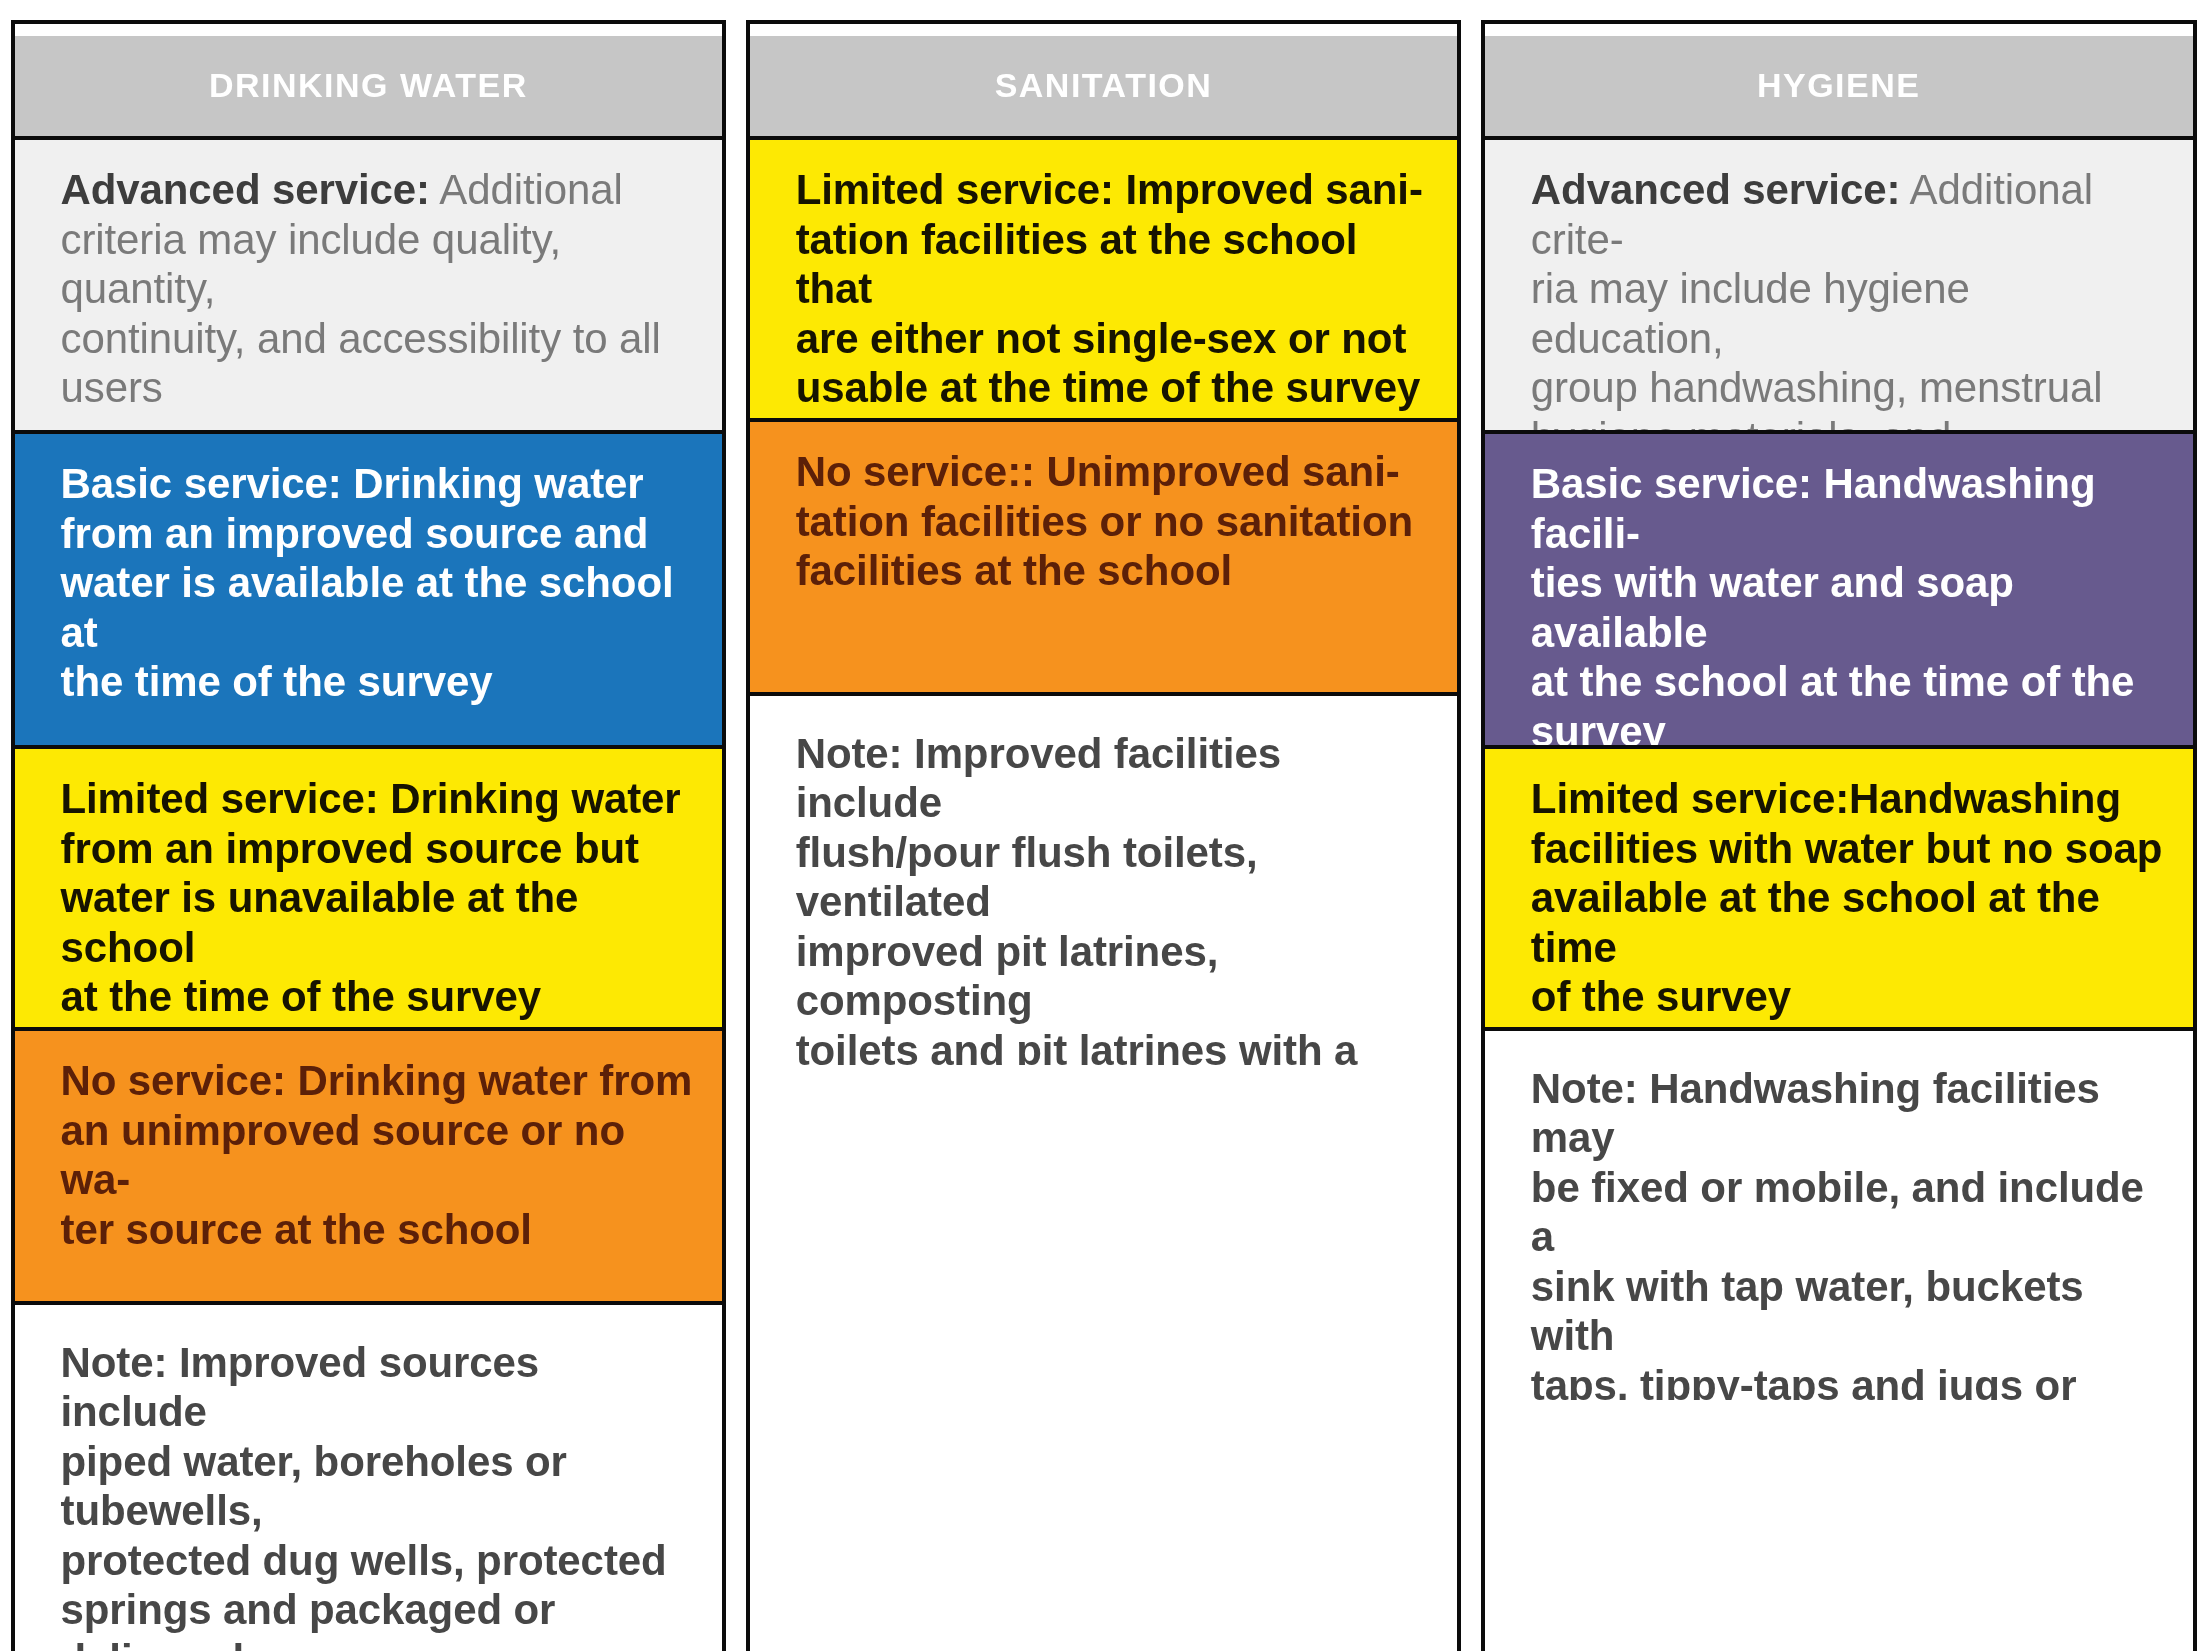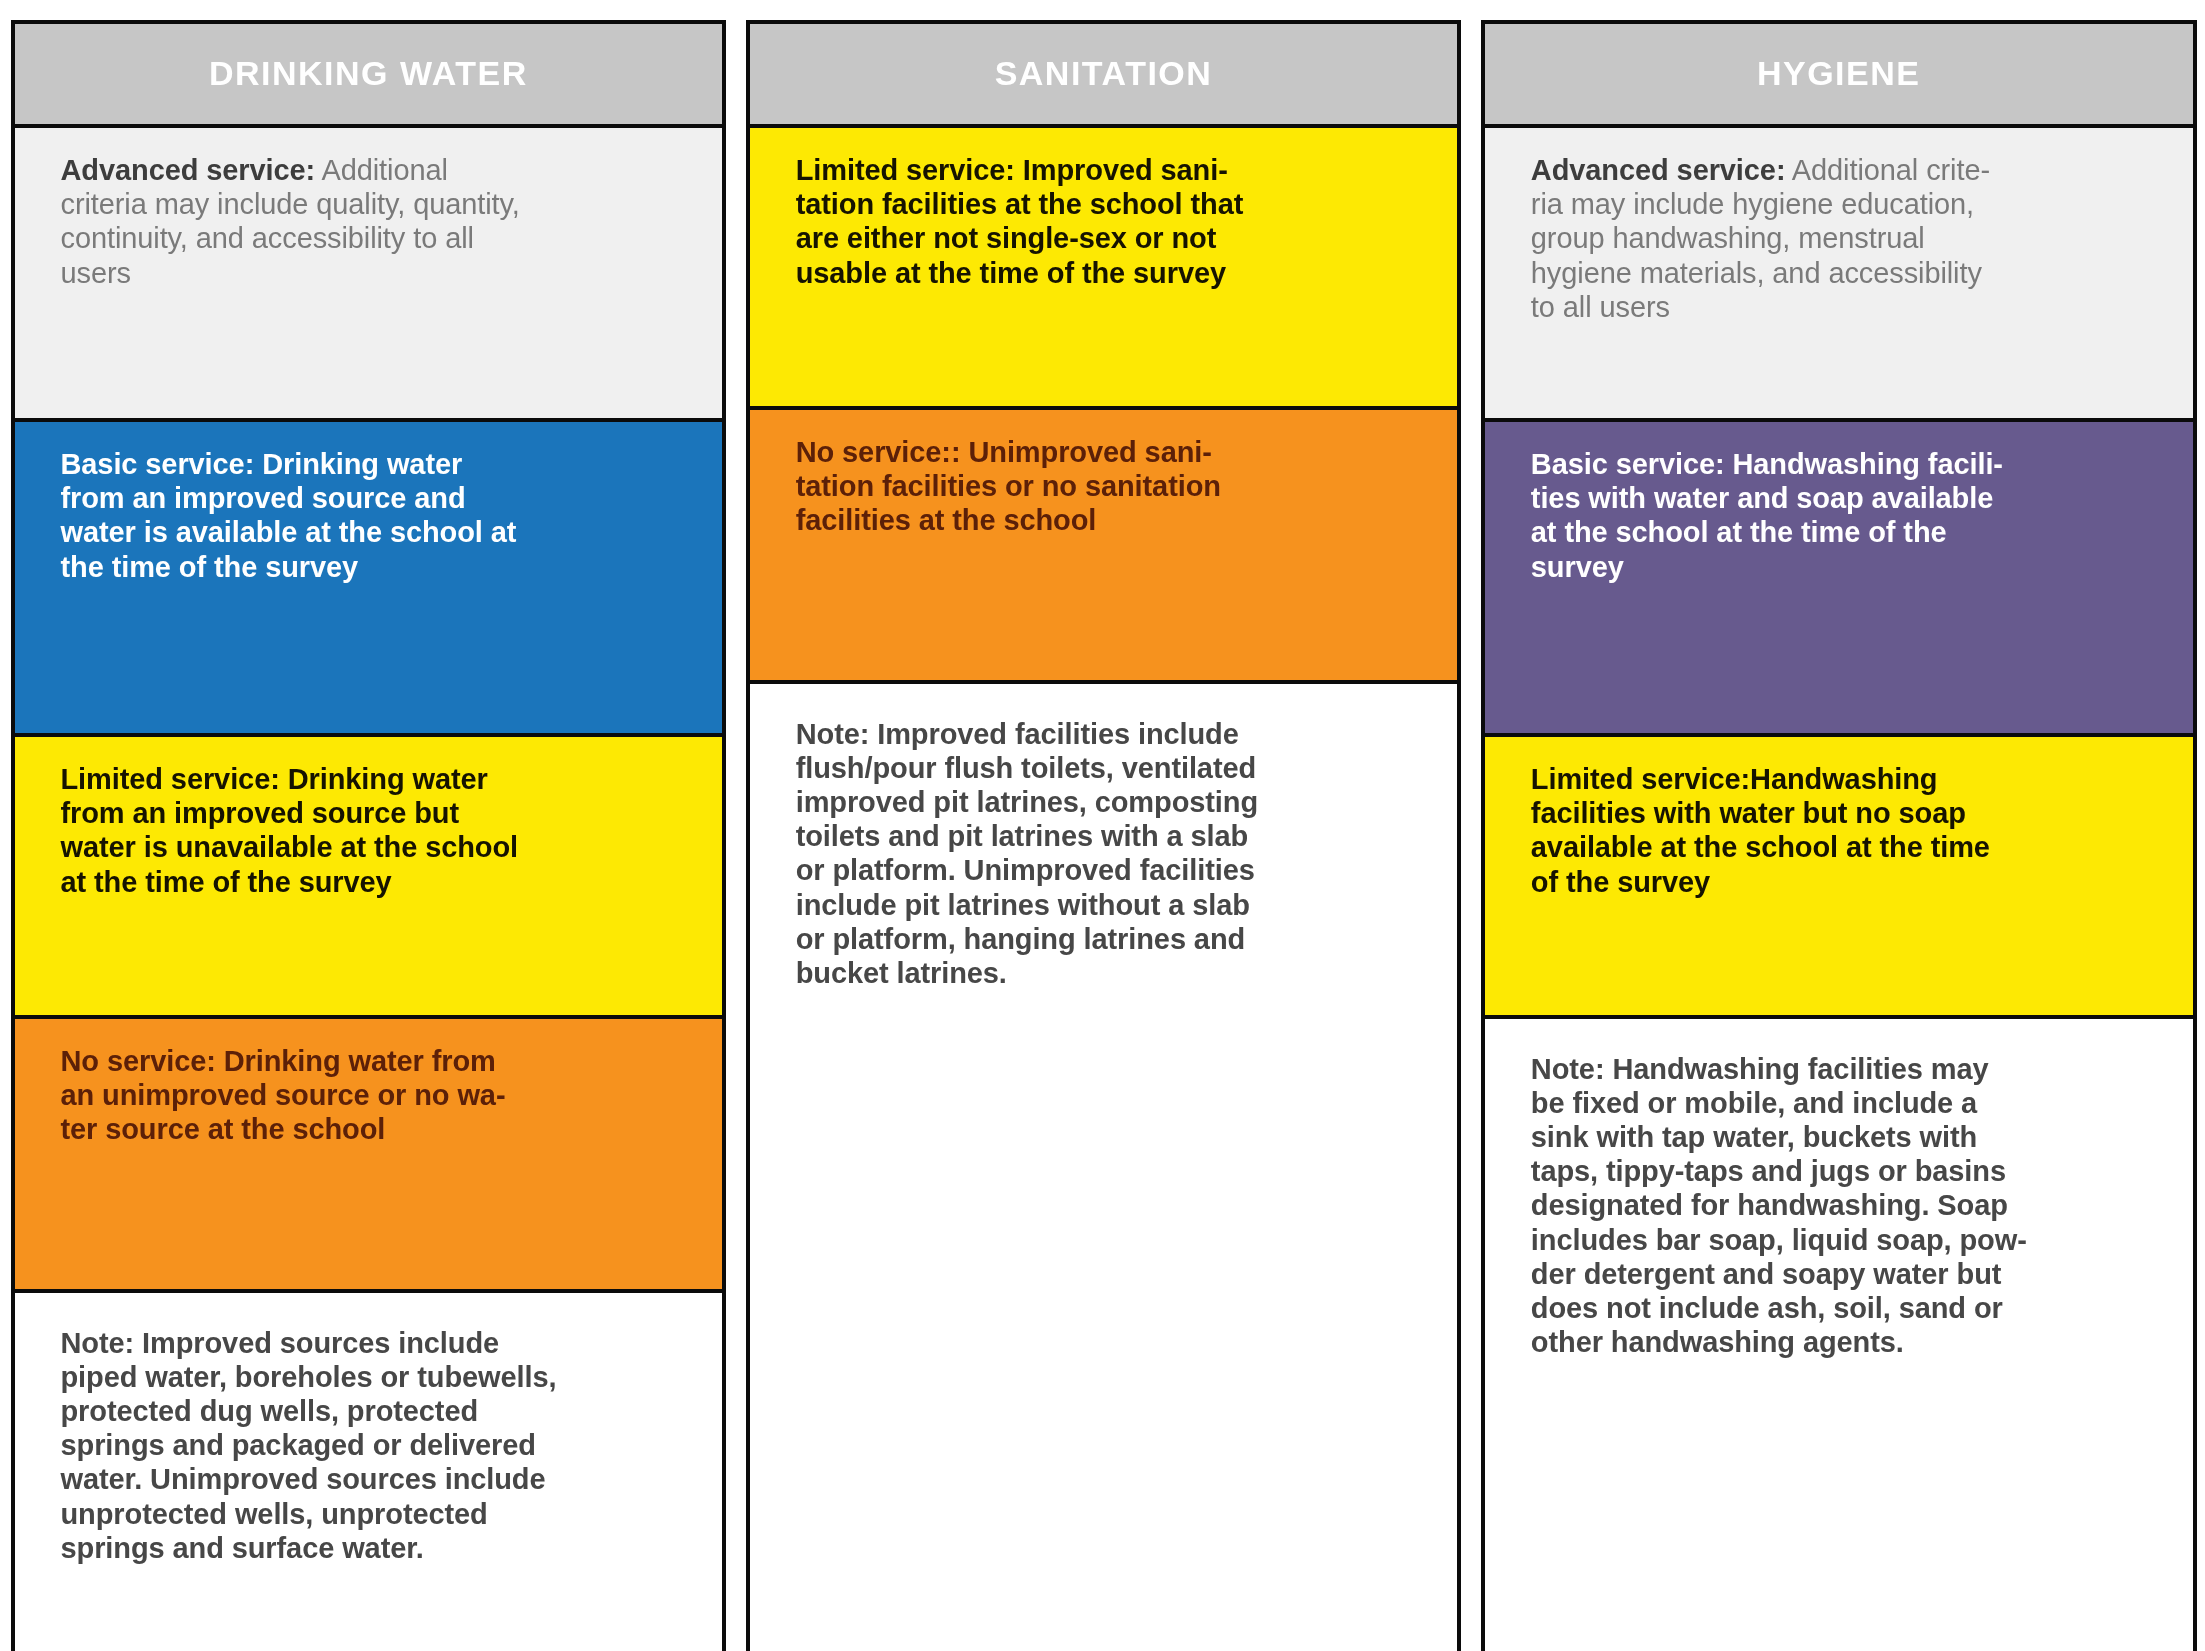--- a/index.html
+++ b/index.html
@@ -26,30 +26,30 @@
   .cell{
     box-sizing:border-box;
     padding:25.5px 27px 0 46px;
     overflow:hidden;
   }
   .cell + .cell{border-top:4.5px solid var(--border,#0b0b0b);}
   .cell-header{
     height:100px;
     padding:0;
     background:var(--header_bg,#c6c6c6);
-    display:flex;align-items:center;justify-content:center;
+    display:flex;align-items:center;justify-content:center;margin-top:12px;
   }
   .header-title{
     color:var(--header_text,#ffffff);
     font-size:34px;font-weight:700;letter-spacing:1.5px;
   }
   .txt{
     margin:0;
     white-space:pre-line;
-    font-size:29px;
+    font-size:42px;
     line-height:1.18;
     letter-spacing:-0.1px;
   }
   .cell-advanced{height:294px;background:var(--advanced_bg,#f0f0f0);}
   .cell-advanced .txt{color:var(--advanced_text,#7a7a7a);font-weight:400;}
   .cell-advanced .lbl{color:var(--advanced_label,#3d3d3d);font-weight:700;}
   .cell-basic{height:315px;color:var(--basic_text,#ffffff);}
   .col-0 .cell-basic{background:var(--basic-0,#1b75bb);}
   .col-1 .cell-basic{background:var(--basic-1,#10a14b);}
   .col-2 .cell-basic{background:var(--basic-2,#675a8e);}

